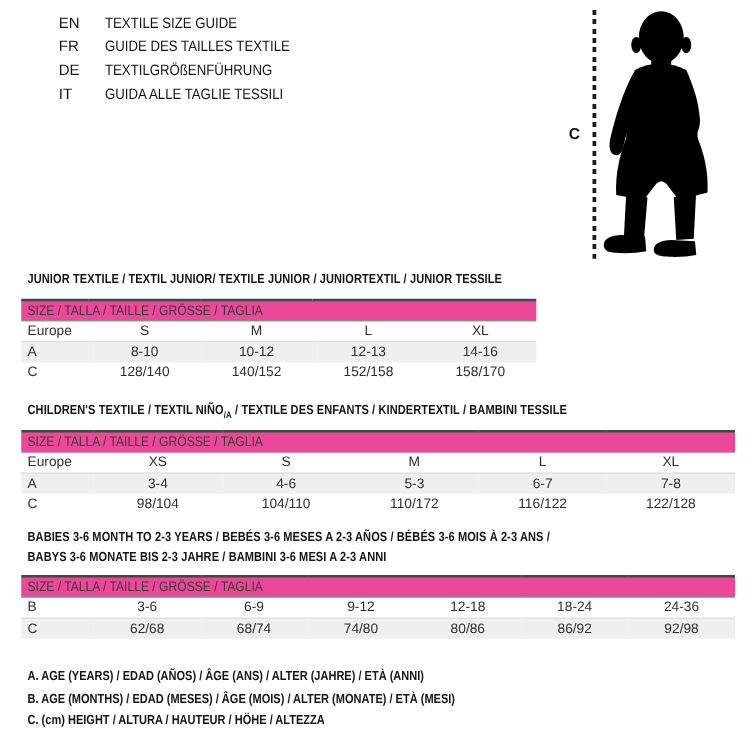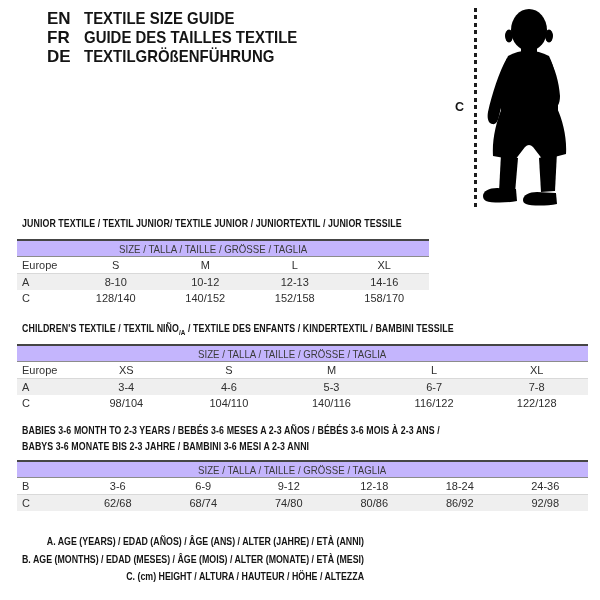--- a/index.html
+++ b/index.html
@@ -3,21 +3,21 @@
 <meta charset="utf-8">
 <style>
   html, body { margin:0; padding:0; background:#fff; }
   .page {
     position:relative; width:600px; height:600px; overflow:hidden;
     background:#ffffff; font-family:"Liberation Sans", sans-serif; color:#1d1d1d;
   }
 
   
   .lang-block { position:absolute; left:22px; top:9px; }
-  .lang-row { display:flex; line-height:19px; font-weight:bold; font-size:17px; color:#141414;padding-left:25px; }
+  .lang-row { display:flex; line-height:19px; font-weight:normal; font-size:12px; color:#141414;padding-left:25px; }
   .lang-code { width:37px; flex:0 0 37px; }
   .lang-label { white-space:nowrap; transform:scaleX(0.88); transform-origin:0 50%; }
 
   
   .measure-line {
     position:absolute; left:474px; top:8px; width:3px; height:199px;
     background:repeating-linear-gradient(to bottom, #1c1c1c 0 4px, transparent 4px 7.5px);
   }
   .measure-label {
     position:absolute; left:455px; top:100px; font-weight:bold; font-size:12.5px; color:#141414;
@@ -37,31 +37,31 @@
 
   
   .size-table {
     position:absolute; left:17px; border-collapse:collapse; table-layout:fixed;
     font-size:11px; color:#2e2e2e; border-top:2px solid #454545;
   }
   #table1 { top:239px; width:412px; }
   #table2 { top:344px; width:571px; }
   #table3 { top:460px; width:571px; }
   .size-table th {
-    background:#c4b5fd; height:15px; font-weight:normal; text-align:center;
+    background:#ec4899; height:15px; font-weight:normal; text-align:left;
     padding:0 0 0 5px; color:#3a3a3a; border-bottom:1px solid #8c8c8c;margin-left:48px;
   }
   .size-table th .cond { display:inline-block; white-space:nowrap; transform:scaleX(0.88); transform-origin:0 50%; font-size:11px; }
   .size-table td { height:16px; text-align:center; padding:0;margin-left:11px; }
   .size-table td.rl { text-align:left; padding-left:5px; color:#333; }
   .size-table tbody tr:nth-child(even) { background:#efefef; }
   .size-table tbody tr:first-child td { border-bottom:1px solid #d9d9d9; }
 
   
-  .notes { position:absolute; left:22px; top:533px;text-align:right; }
+  .notes { position:absolute; left:22px; top:533px; }
   .note-line {
     display:block; font-weight:bold; font-size:10.5px; line-height:17.5px; color:#141414;
     white-space:nowrap; transform:scaleX(0.84); transform-origin:0 50%;
   }
 </style>
 </head>
 <body>
 
 <div class="page">
 
@@ -70,20 +70,24 @@
       <span class="lang-code">EN</span>
       <span class="lang-label">TEXTILE SIZE GUIDE</span>
     </div>
     <div class="lang-row">
       <span class="lang-code">FR</span>
       <span class="lang-label">GUIDE DES TAILLES TEXTILE</span>
     </div>
     <div class="lang-row">
       <span class="lang-code">DE</span>
       <span class="lang-label">TEXTILGRÖßENFÜHRUNG</span>
+    </div>
+    <div class="lang-row">
+      <span class="lang-code">IT</span>
+      <span class="lang-label">GUIDA ALLE TAGLIE TESSILI</span>
     </div>
   </div>
 
   <div class="measure-line"></div>
   <span class="measure-label">C</span>
   <svg class="silhouette" viewBox="0 0 102 202" aria-hidden="true">
     <g fill="#000000">
       <ellipse cx="50" cy="26" rx="18" ry="21"></ellipse>
       <ellipse cx="30" cy="32" rx="4" ry="6.5"></ellipse>
       <ellipse cx="70" cy="32" rx="4" ry="6.5"></ellipse>
@@ -167,21 +171,21 @@
         <td>3-4</td>
         <td>4-6</td>
         <td>5-3</td>
         <td>6-7</td>
         <td>7-8</td>
       </tr>
       <tr>
         <td class="rl">C</td>
         <td>98/104</td>
         <td>104/110</td>
-        <td>140/116</td>
+        <td>110/172</td>
         <td>116/122</td>
         <td>122/128</td>
       </tr>
     </tbody>
   </table>
 
   <div class="section-title" id="t3-title">
     <span class="line">BABIES 3-6 MONTH TO 2-3 YEARS / BEBÉS 3-6 MESES A 2-3 AÑOS / BÉBÉS 3-6 MOIS À 2-3 ANS /</span>
     <span class="line">BABYS 3-6 MONATE BIS 2-3 JAHRE / BAMBINI 3-6 MESI A 2-3 ANNI</span>
   </div>

